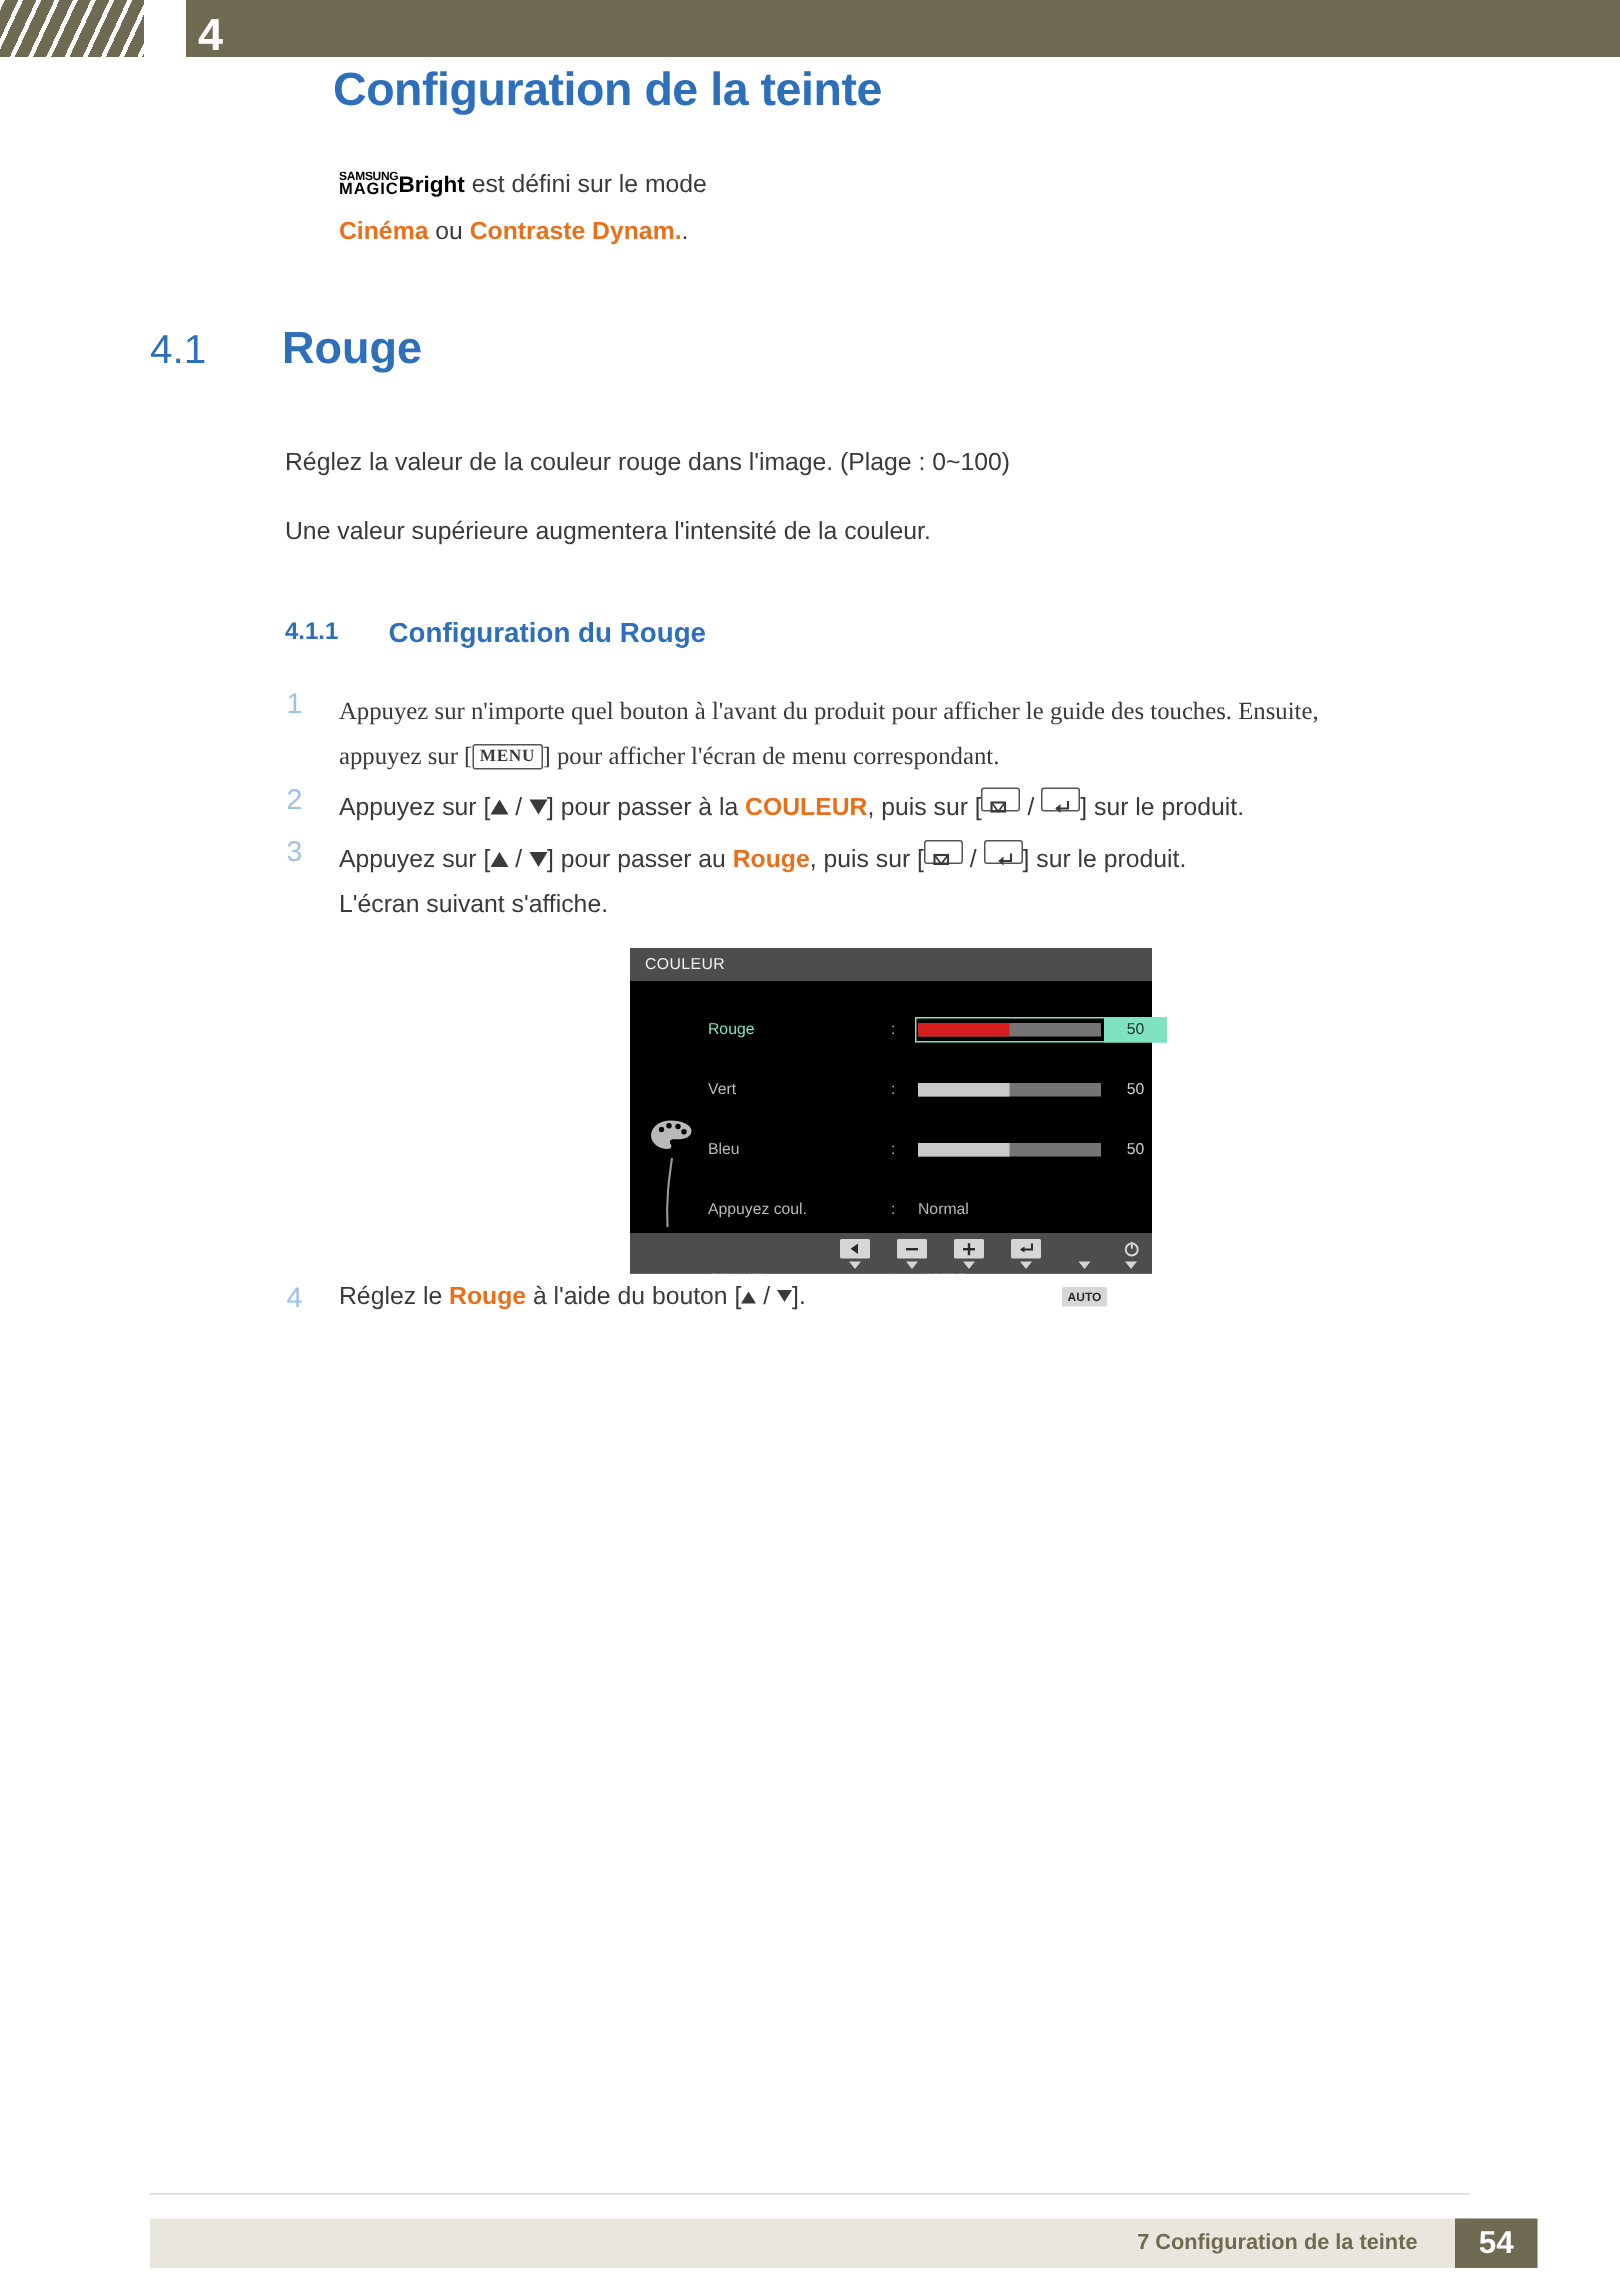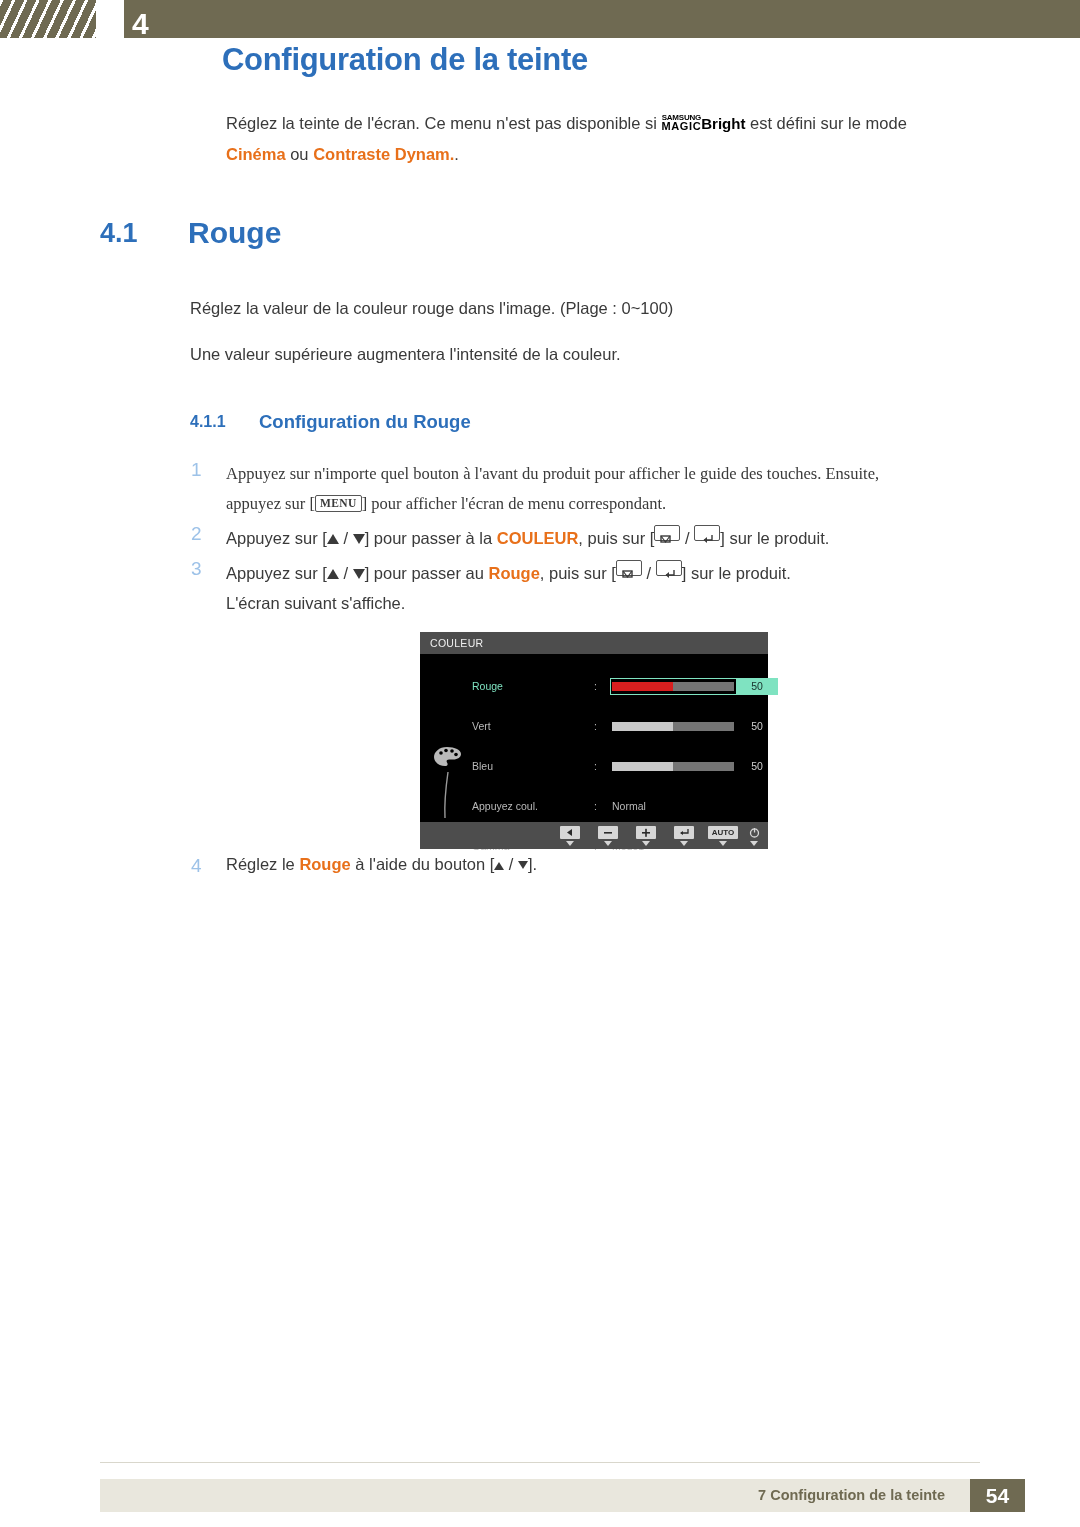--- a/index.html
+++ b/index.html
@@ -94,21 +94,21 @@
     color: #000;
     vertical-align: baseline;
   }
   .orange { color: #e8701a; font-weight: bold; }
 
   
   .sec-num {
     position: absolute;
     top: 218px; left: 100px;
     font-size: 27px;
-    font-weight: bold;
+    font-weight: normal;
     color: #2d6fba;
   }
   .sec-title {
     position: absolute;
     top: 216px; left: 188px;
     font-size: 30px;
     font-weight: bold;
     color: #2d6fba;
   }
 
@@ -366,21 +366,21 @@
 <body>
 
 <div class="top-band"></div>
 <div class="top-hatch"></div>
 <div class="top-white-gap"></div>
 <div class="chapter-num">4</div>
 
 <div class="page-title">Configuration de la teinte</div>
 
 <div class="intro">
-  <span>Réglez la teinte de l'écran. Ce menu n'est pas disponible si </span><span class="magic"><span class="magic-sam">SAMSUNG</span><span class="magic-mag">MAGIC</span></span><span class="magic-bright">Bright</span><span> est défini sur le mode</span><br>
+  <span class="magic"><span class="magic-sam">SAMSUNG</span><span class="magic-mag">MAGIC</span></span><span class="magic-bright">Bright</span><span> est défini sur le mode</span><br>
   <span class="orange">Cinéma</span><span> ou </span><span class="orange">Contraste Dynam.</span><span>.</span>
 </div>
 
 <div class="sec-num">4.1</div>
 <div class="sec-title">Rouge</div>
 
 <div class="para1">Réglez la valeur de la couleur rouge dans l'image. (Plage : 0~100)</div>
 <div class="para2">Une valeur supérieure augmentera l'intensité de la couleur.</div>
 
 <div class="sub-num">4.1.1</div>
@@ -504,21 +504,21 @@
     <span class="osd-tick" style="left:222px;"></span>
 
     <span class="osd-btn" style="left:254px;width:20px;">
       <svg width="20" height="13" viewBox="0 0 20 13">
           <path d="M14 3 L14 7 L7 7" fill="none" stroke="#2a2a2a" stroke-width="1.3"></path>
           <path d="M9 5 L6 7 L9 9 Z" fill="#2a2a2a"></path>
         </svg>
     </span>
     <span class="osd-tick" style="left:260px;"></span>
 
-    <span class="osd-btn" style="left:288px;width:30px;">AUTO</span>
+    <span class="osd-btn" style="left:288px;width:30px;margin-top:32px;">AUTO</span>
     <span class="osd-tick" style="left:299px;"></span>
 
     <span class="osd-btn" style="left:326px;width:17px;background:transparent;">
       <svg width="17" height="13" viewBox="0 0 17 13">
           <circle cx="8.5" cy="7" r="4" fill="none" stroke="#d6d6d6" stroke-width="1.3"></circle>
           <rect x="7.9" y="1.5" width="1.3" height="5" fill="#4d4d4d"></rect>
           <rect x="7.9" y="2" width="1.3" height="4.5" fill="#d6d6d6"></rect>
         </svg>
     </span>
     <span class="osd-tick" style="left:330px;"></span>

